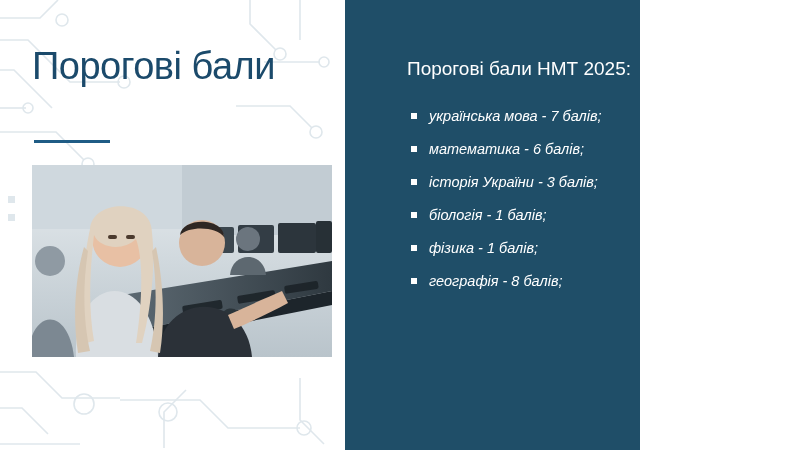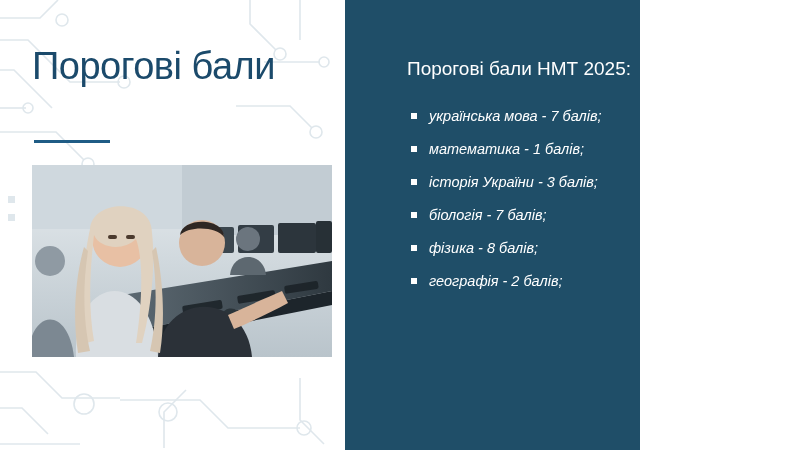--- a/index.html
+++ b/index.html
@@ -231,34 +231,34 @@
   <div class="right-panel">
     <div class="right-heading">Порогові бали НМТ 2025:</div>
 
     <ul class="bullet-list">
       <li class="bullet-item">
         <span class="bullet-marker"></span>
         <span>українська мова - 7 балів;</span>
       </li>
       <li class="bullet-item">
         <span class="bullet-marker"></span>
-        <span>математика - 1 балів;</span>
+        <span>математика - 6 балів;</span>
       </li>
       <li class="bullet-item">
         <span class="bullet-marker"></span>
         <span>історія України - 3 балів;</span>
       </li>
       <li class="bullet-item">
         <span class="bullet-marker"></span>
-        <span>біологія - 7 балів;</span>
-      </li>
-      <li class="bullet-item">
-        <span class="bullet-marker"></span>
-        <span>фізика - 8 балів;</span>
-      </li>
-      <li class="bullet-item">
-        <span class="bullet-marker"></span>
-        <span>географія - 2 балів;</span>
+        <span>біологія - 1 балів;</span>
+      </li>
+      <li class="bullet-item">
+        <span class="bullet-marker"></span>
+        <span>фізика - 1 балів;</span>
+      </li>
+      <li class="bullet-item">
+        <span class="bullet-marker"></span>
+        <span>географія - 8 балів;</span>
       </li>
     </ul>
   </div>
 
 </div>
 
 </body></html>

